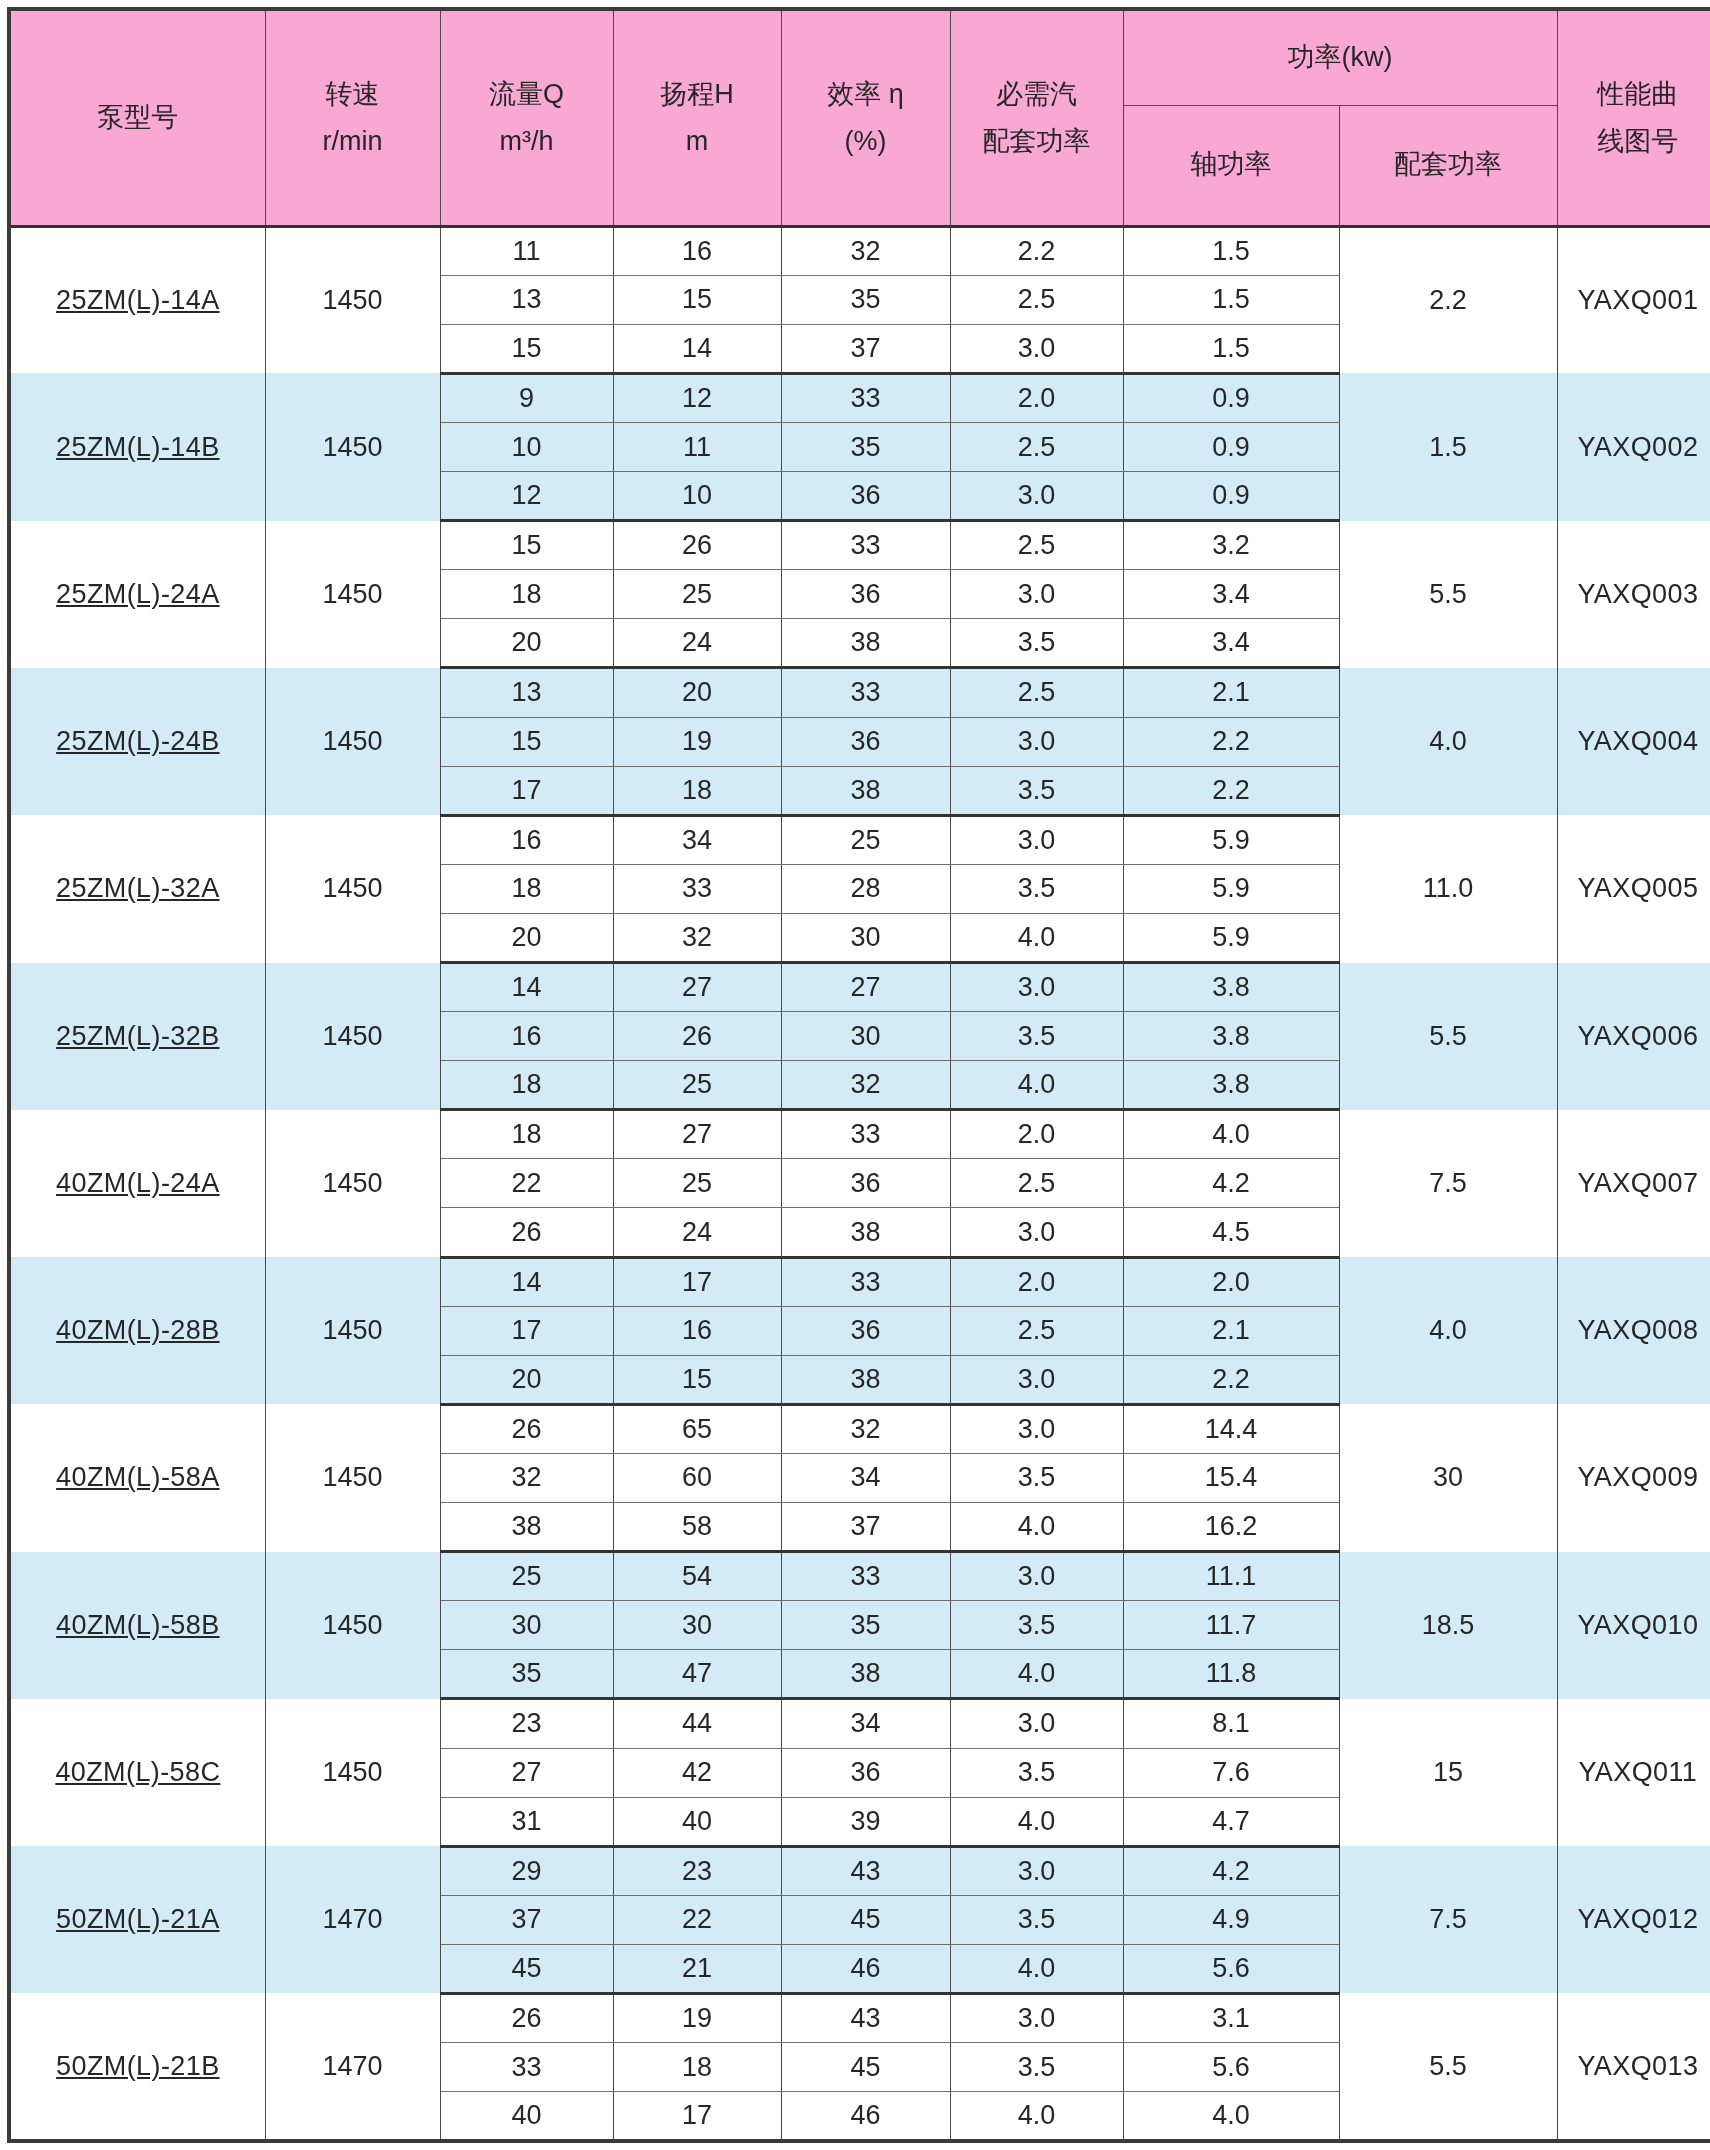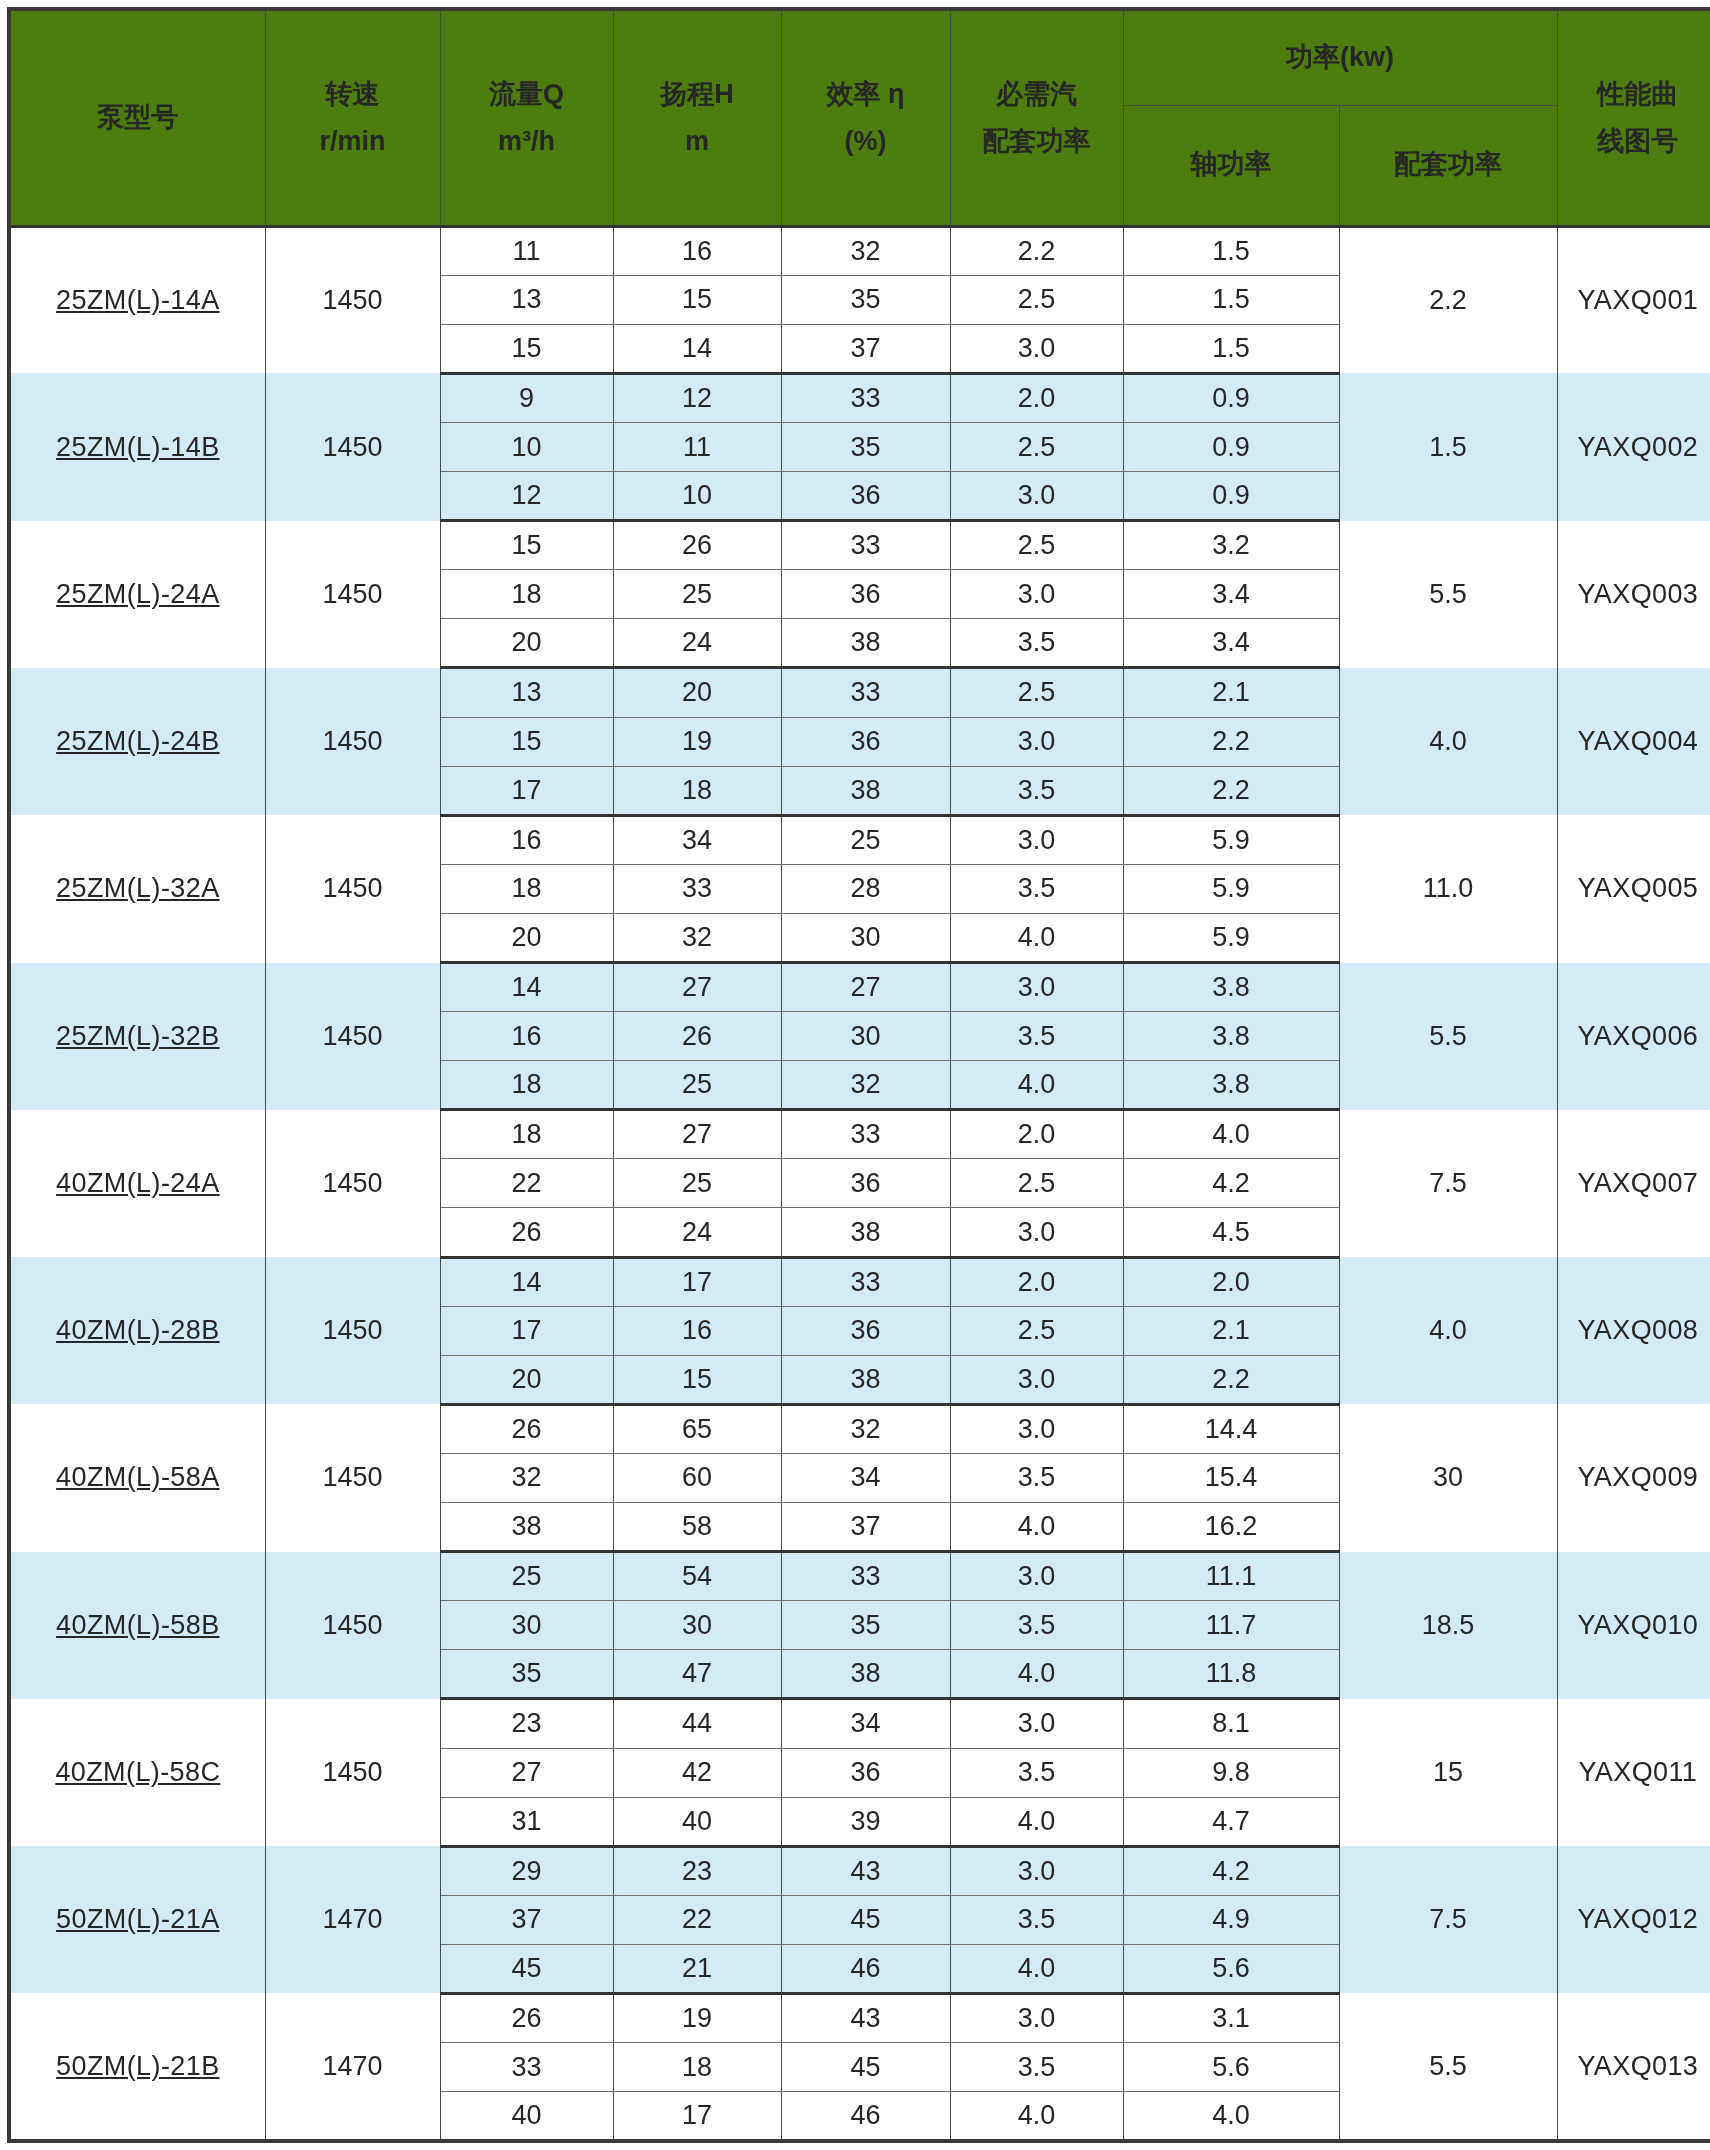--- a/index.html
+++ b/index.html
@@ -27,24 +27,23 @@
     text-align: center;
     vertical-align: middle;
     padding: 0;
     font-size: 27px;
     font-weight: normal;
     color: #262626;
     overflow: hidden;
     white-space: nowrap;
   }
   thead th {
-    background: #4d7c0f;
+    background: #f9a8d4;
     border-bottom: 3.6px solid #333333;
     line-height: 1.75;
-    font-weight: bold;
   }
   thead th.power-span {
     border-bottom: 1.8px solid #4a4a4a;
   }
   thead tr.h1 { height: 96px; }
   thead tr.h2 { height: 121px; }
   tbody tr { height: 49px; }
   tbody tr.shaded td { background: #d3eaf7; }
   tbody tr.plain  td { background: #ffffff; }
   tbody tr.sub td.val { border-bottom: 1.8px solid #6e6e6e; }
@@ -370,21 +369,21 @@
           <td class="val">3.0</td>
           <td class="val">8.1</td>
           <td rowspan="3">15</td>
           <td rowspan="3" class="curve">YAXQ011</td>
         </tr>
         <tr class="plain sub">
           <td class="val">27</td>
           <td class="val">42</td>
           <td class="val">36</td>
           <td class="val">3.5</td>
-          <td class="val">9.8</td>
+          <td class="val">7.6</td>
         </tr>
         <tr class="plain gend">
           <td class="val">31</td>
           <td class="val">40</td>
           <td class="val">39</td>
           <td class="val">4.0</td>
           <td class="val">4.7</td>
         </tr>
         <tr class="shaded sub">
           <td rowspan="3" class="model">50ZM(L)-21A</td>

